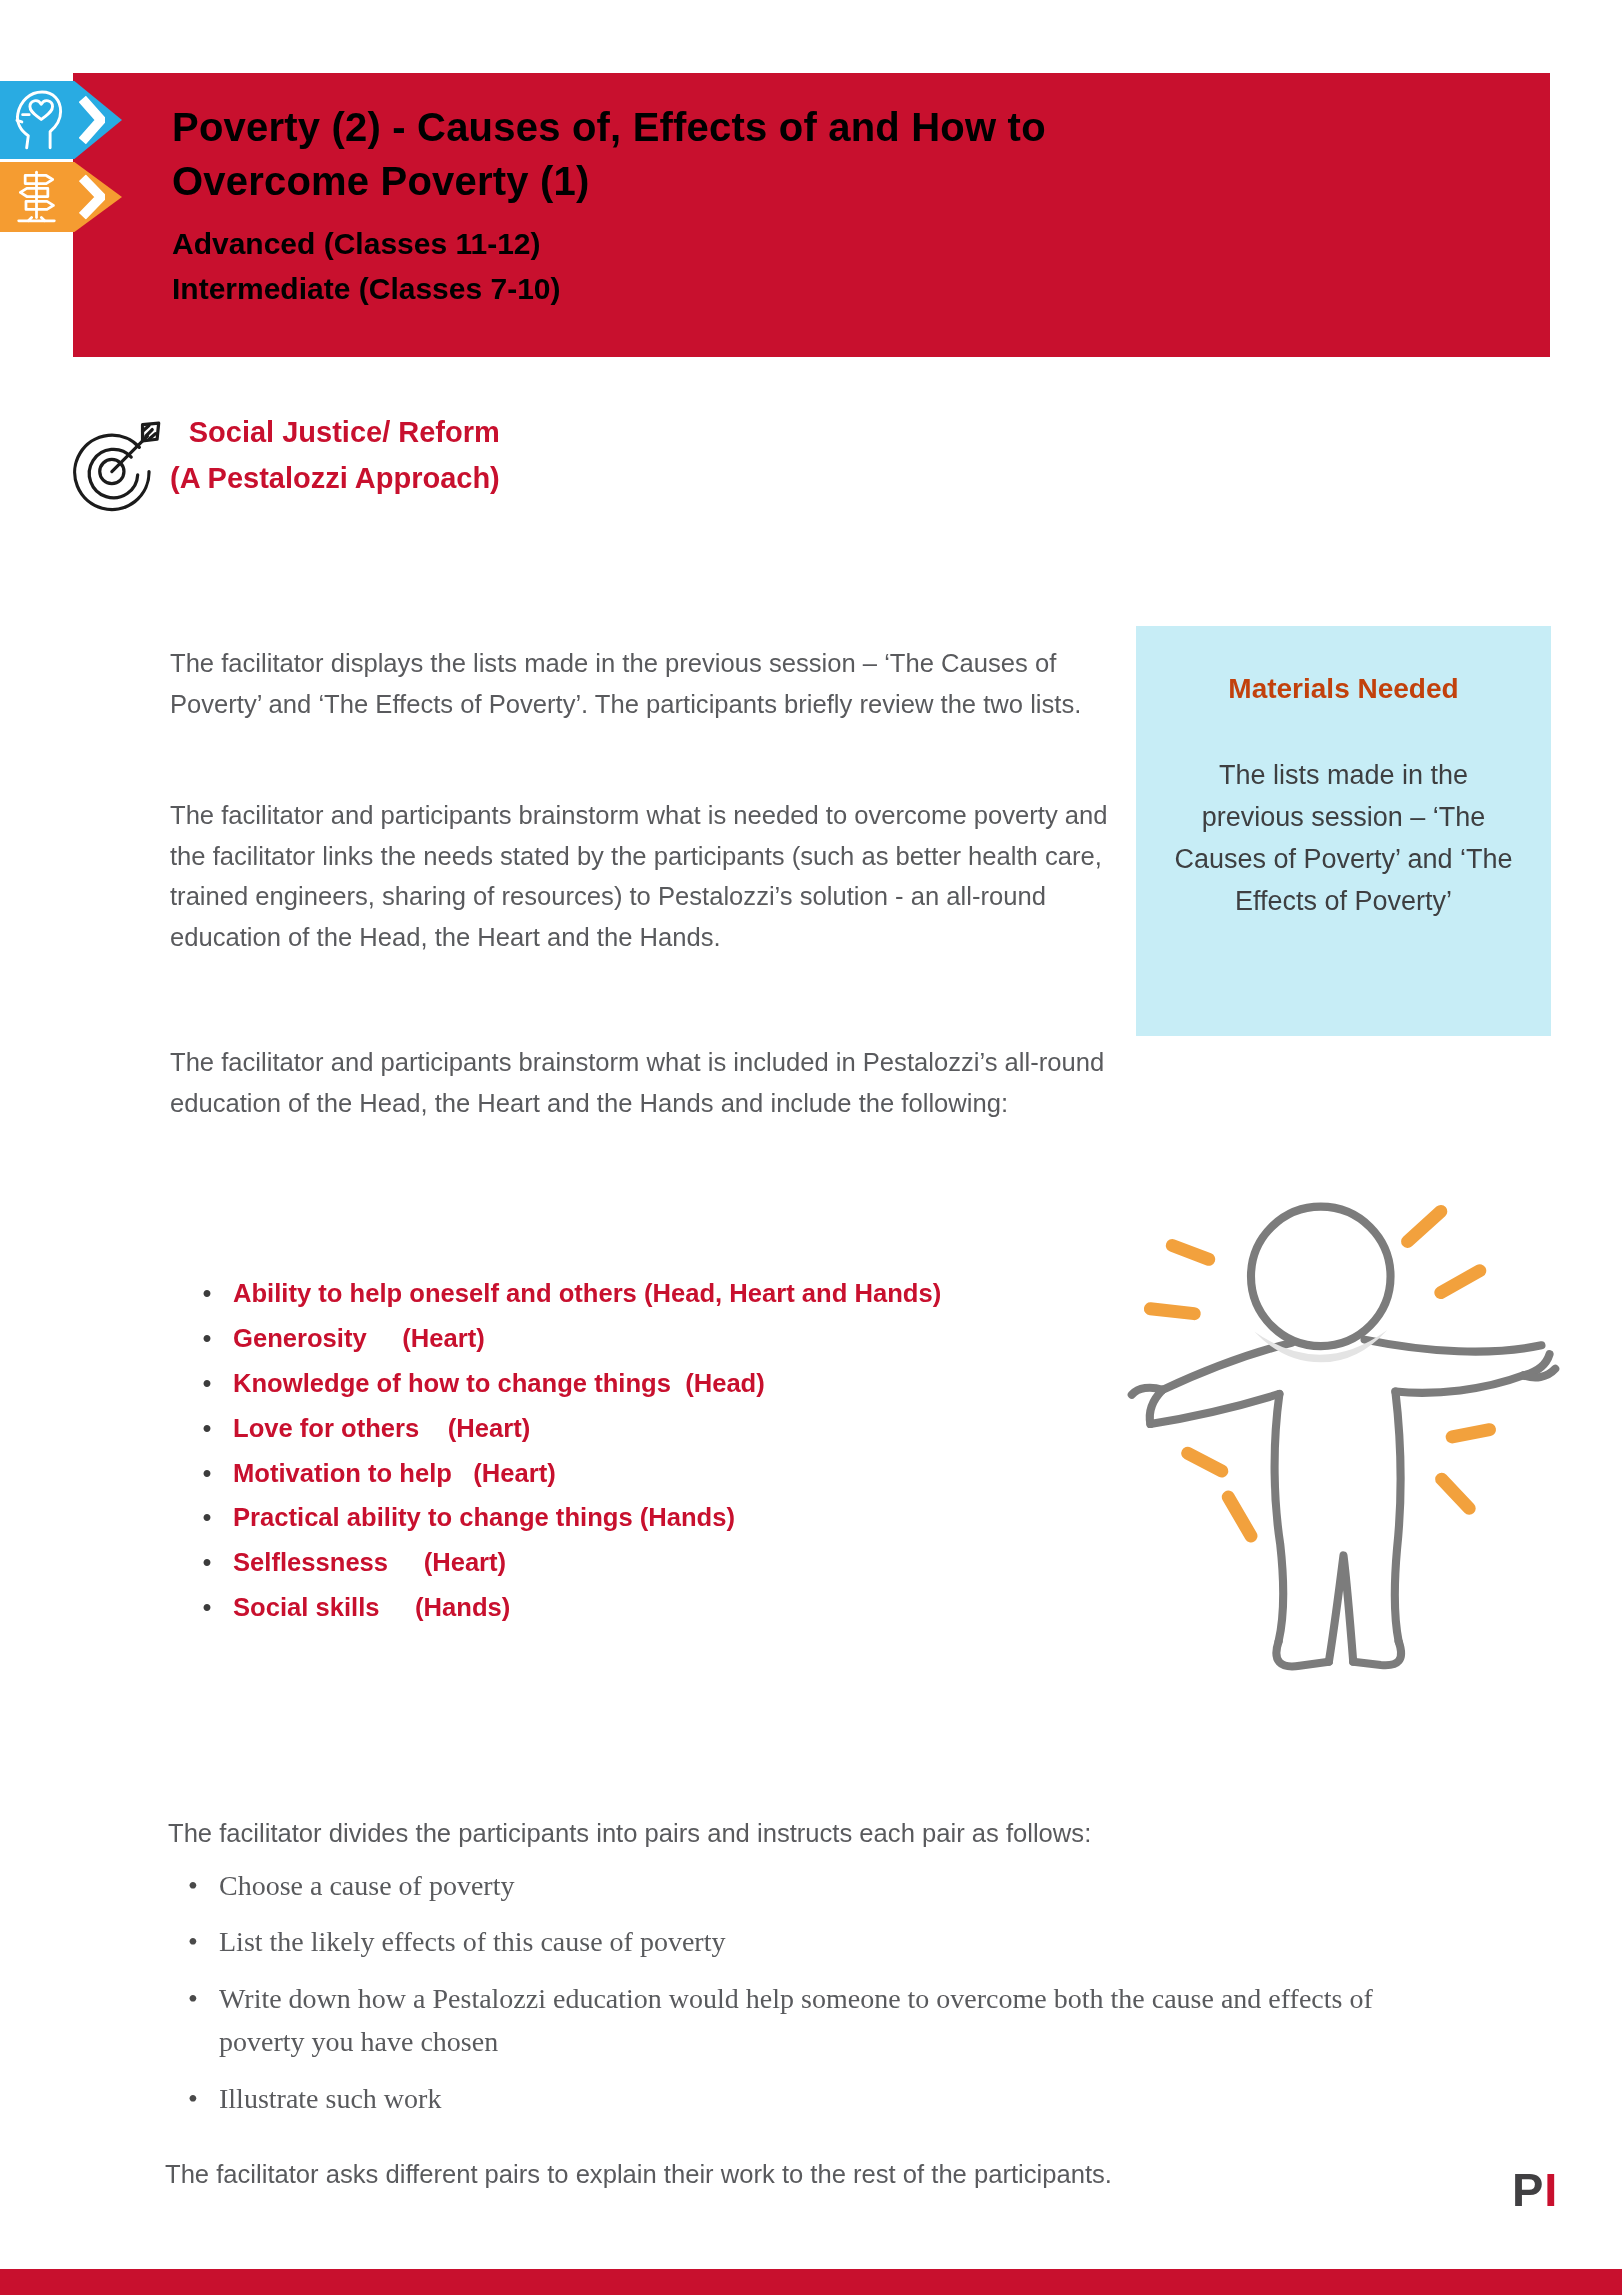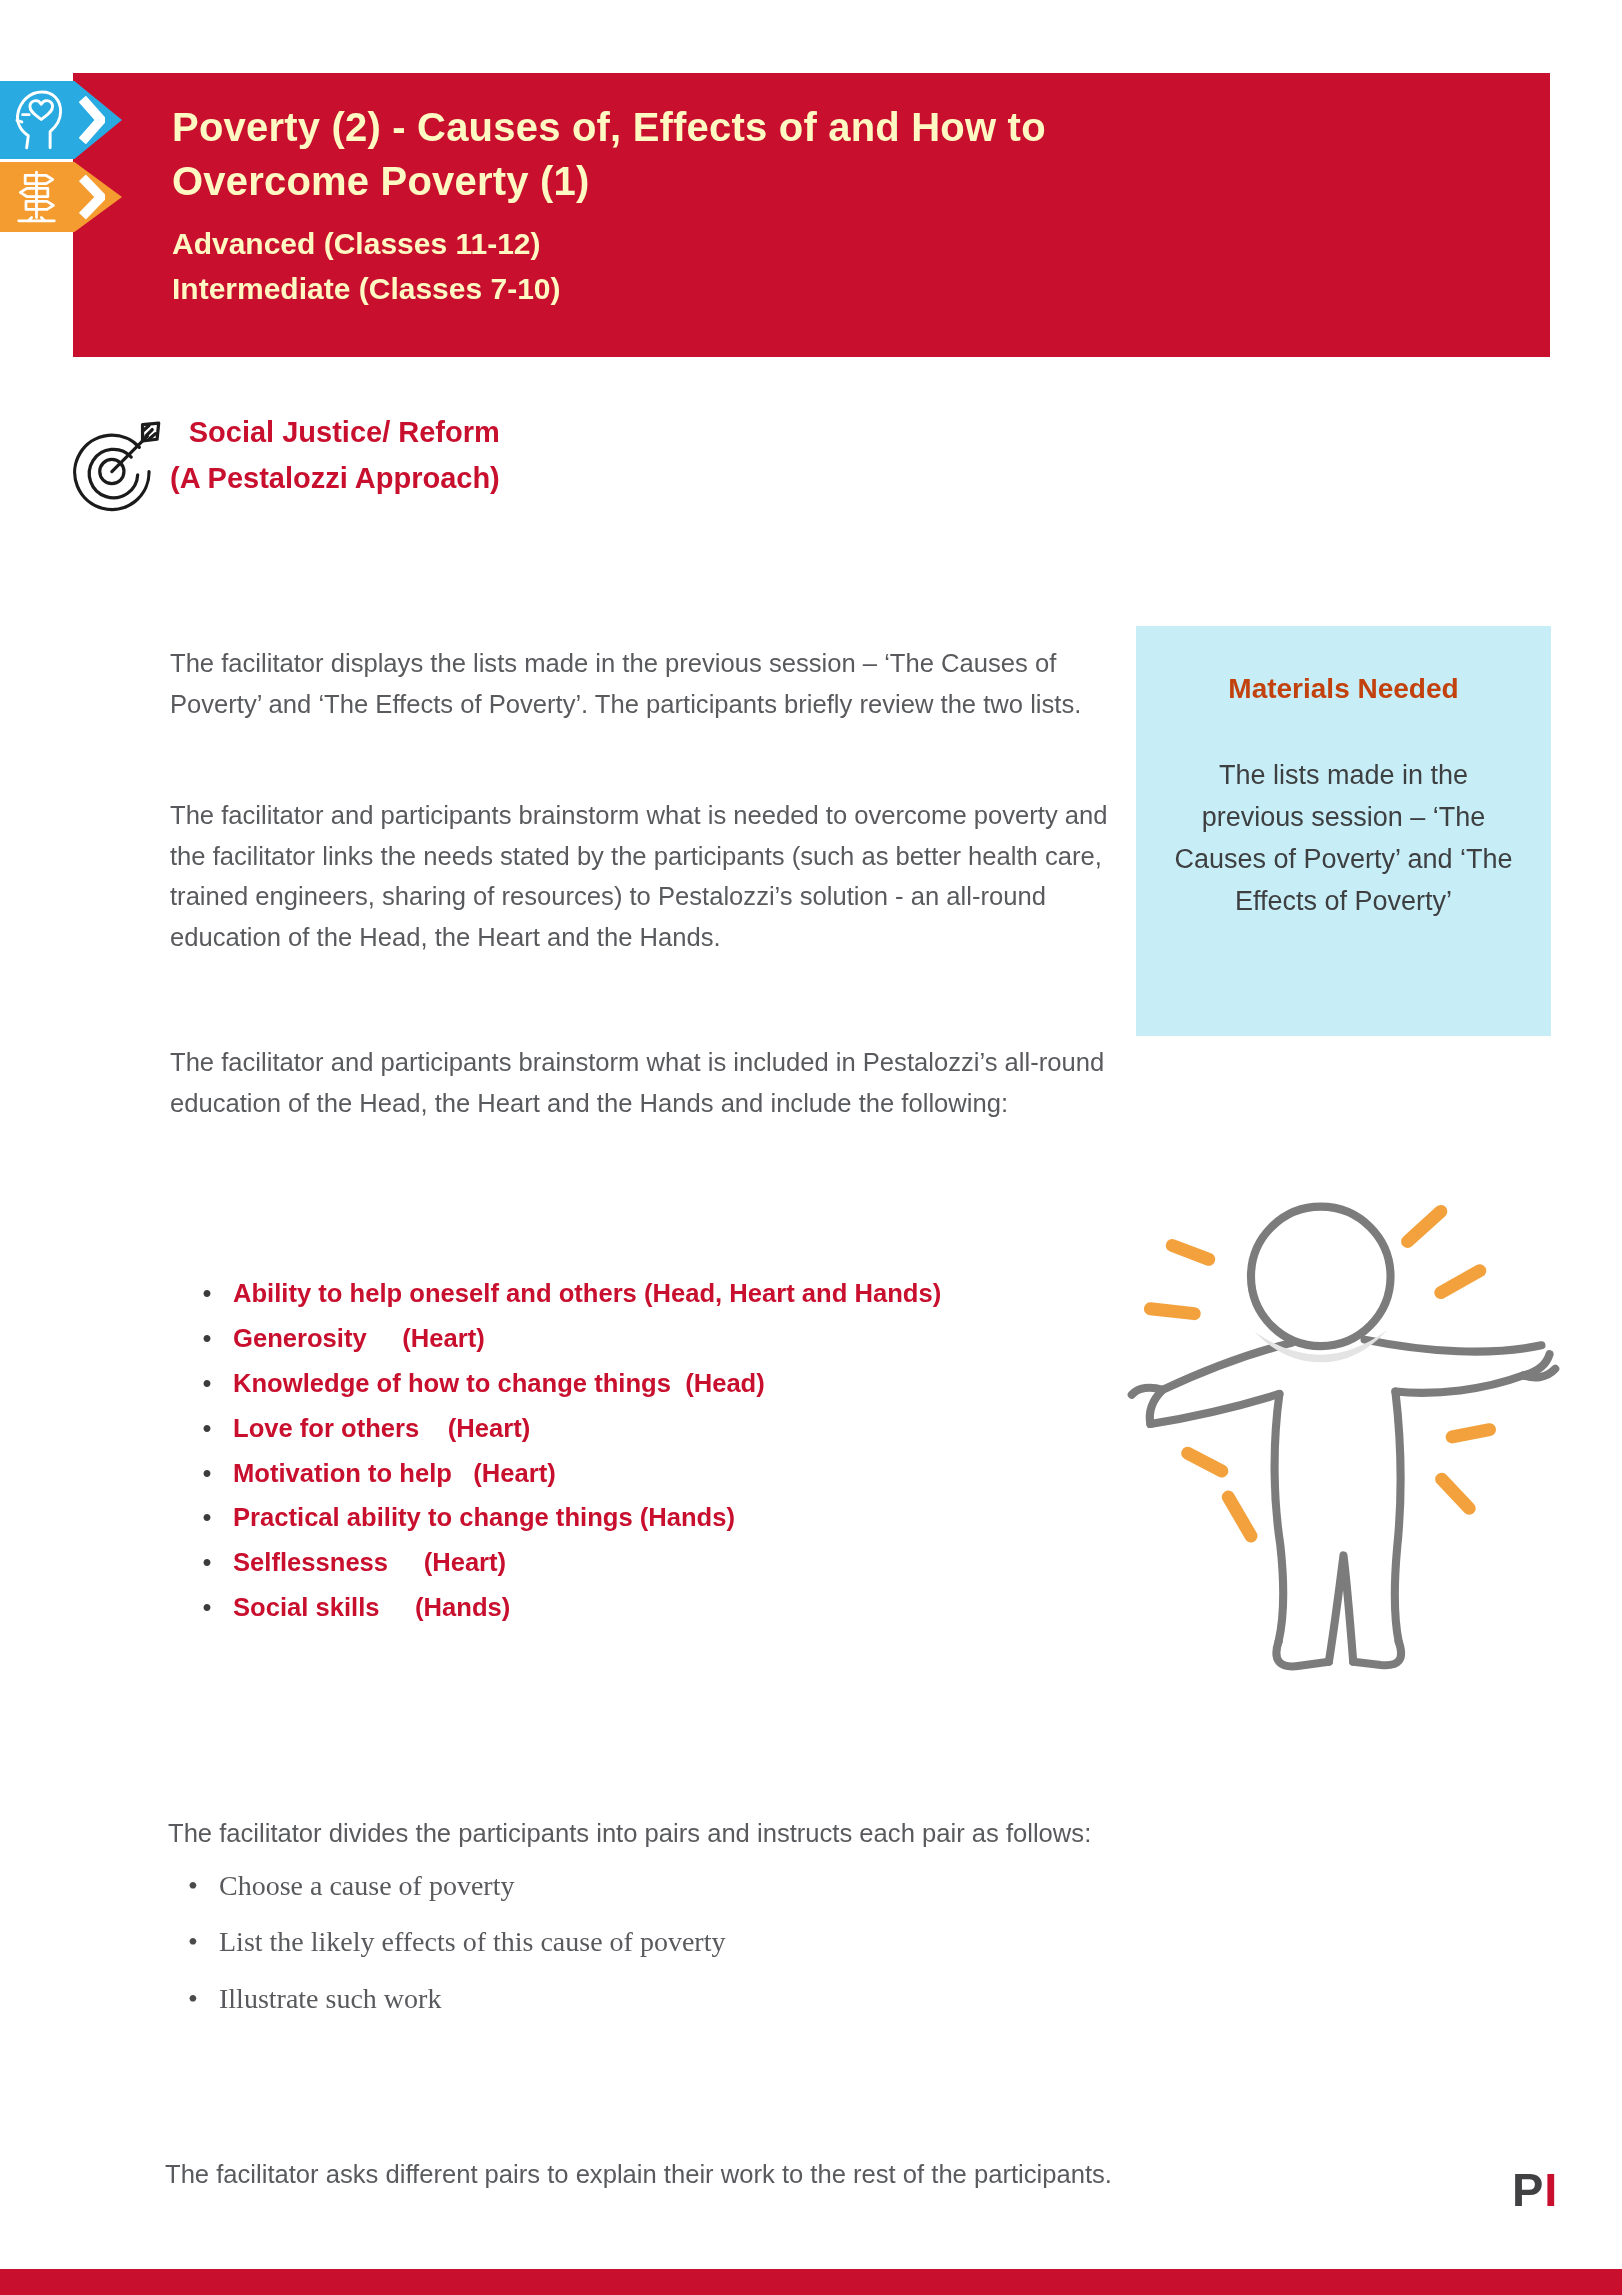--- a/index.html
+++ b/index.html
@@ -7,21 +7,21 @@
   body {
     width: 1623px; height: 2295px; position: relative;
     background: #ffffff; overflow: hidden;
     font-family: "Liberation Sans", "DejaVu Sans", sans-serif;
     color: #595a5d;
   }
 
   
   .banner {
     position: absolute; left: 73px; top: 73px; width: 1477px; height: 284px;
-    background: #C8102E; color: #fef9c3; padding: 28px 32px 0 99px;
+    background: #C8102E; color: #000000; padding: 28px 32px 0 99px;
   }
   .banner-title { font-weight: bold; font-size: 40px; line-height: 1.34; letter-spacing: 0.2px; }
   .banner-sub { font-size: 30px; line-height: 1.5; margin-top: 13px; font-weight: bold; }
 
   
   .badge {
     position: absolute; left: 0; width: 122px;
     clip-path: polygon(0 0, 61% 0, 100% 50%, 61% 100%, 0 100%);
   }
   .badge-blue   { top: 81px; height: 78px; background: #29ABE2; }
@@ -200,20 +200,21 @@
     <path d="M447 408 L481 444"></path>
     <path d="M134 376 L176 398"></path>
     <path d="M184 430 L212 478"></path>
   </g>
 </svg>
 
 <p class="para pairs-intro">The facilitator divides the participants into pairs and instructs each pair as follows:</p>
 <ul class="instructions">
     <li>Choose a cause of poverty</li>
     <li>List the likely effects of this cause of poverty</li>
+    <li>Write down how a Pestalozzi education would help someone to overcome both the cause and effects of poverty you have chosen</li>
     <li>Illustrate such work</li>
   </ul>
 <p class="para closing">The facilitator asks different pairs to explain their work to the rest of the participants.</p>
 
 <div class="pi-logo">
   <span class="p">P</span><span class="i">I</span>
 </div>
 <div class="bottom-bar"></div>
 
 

